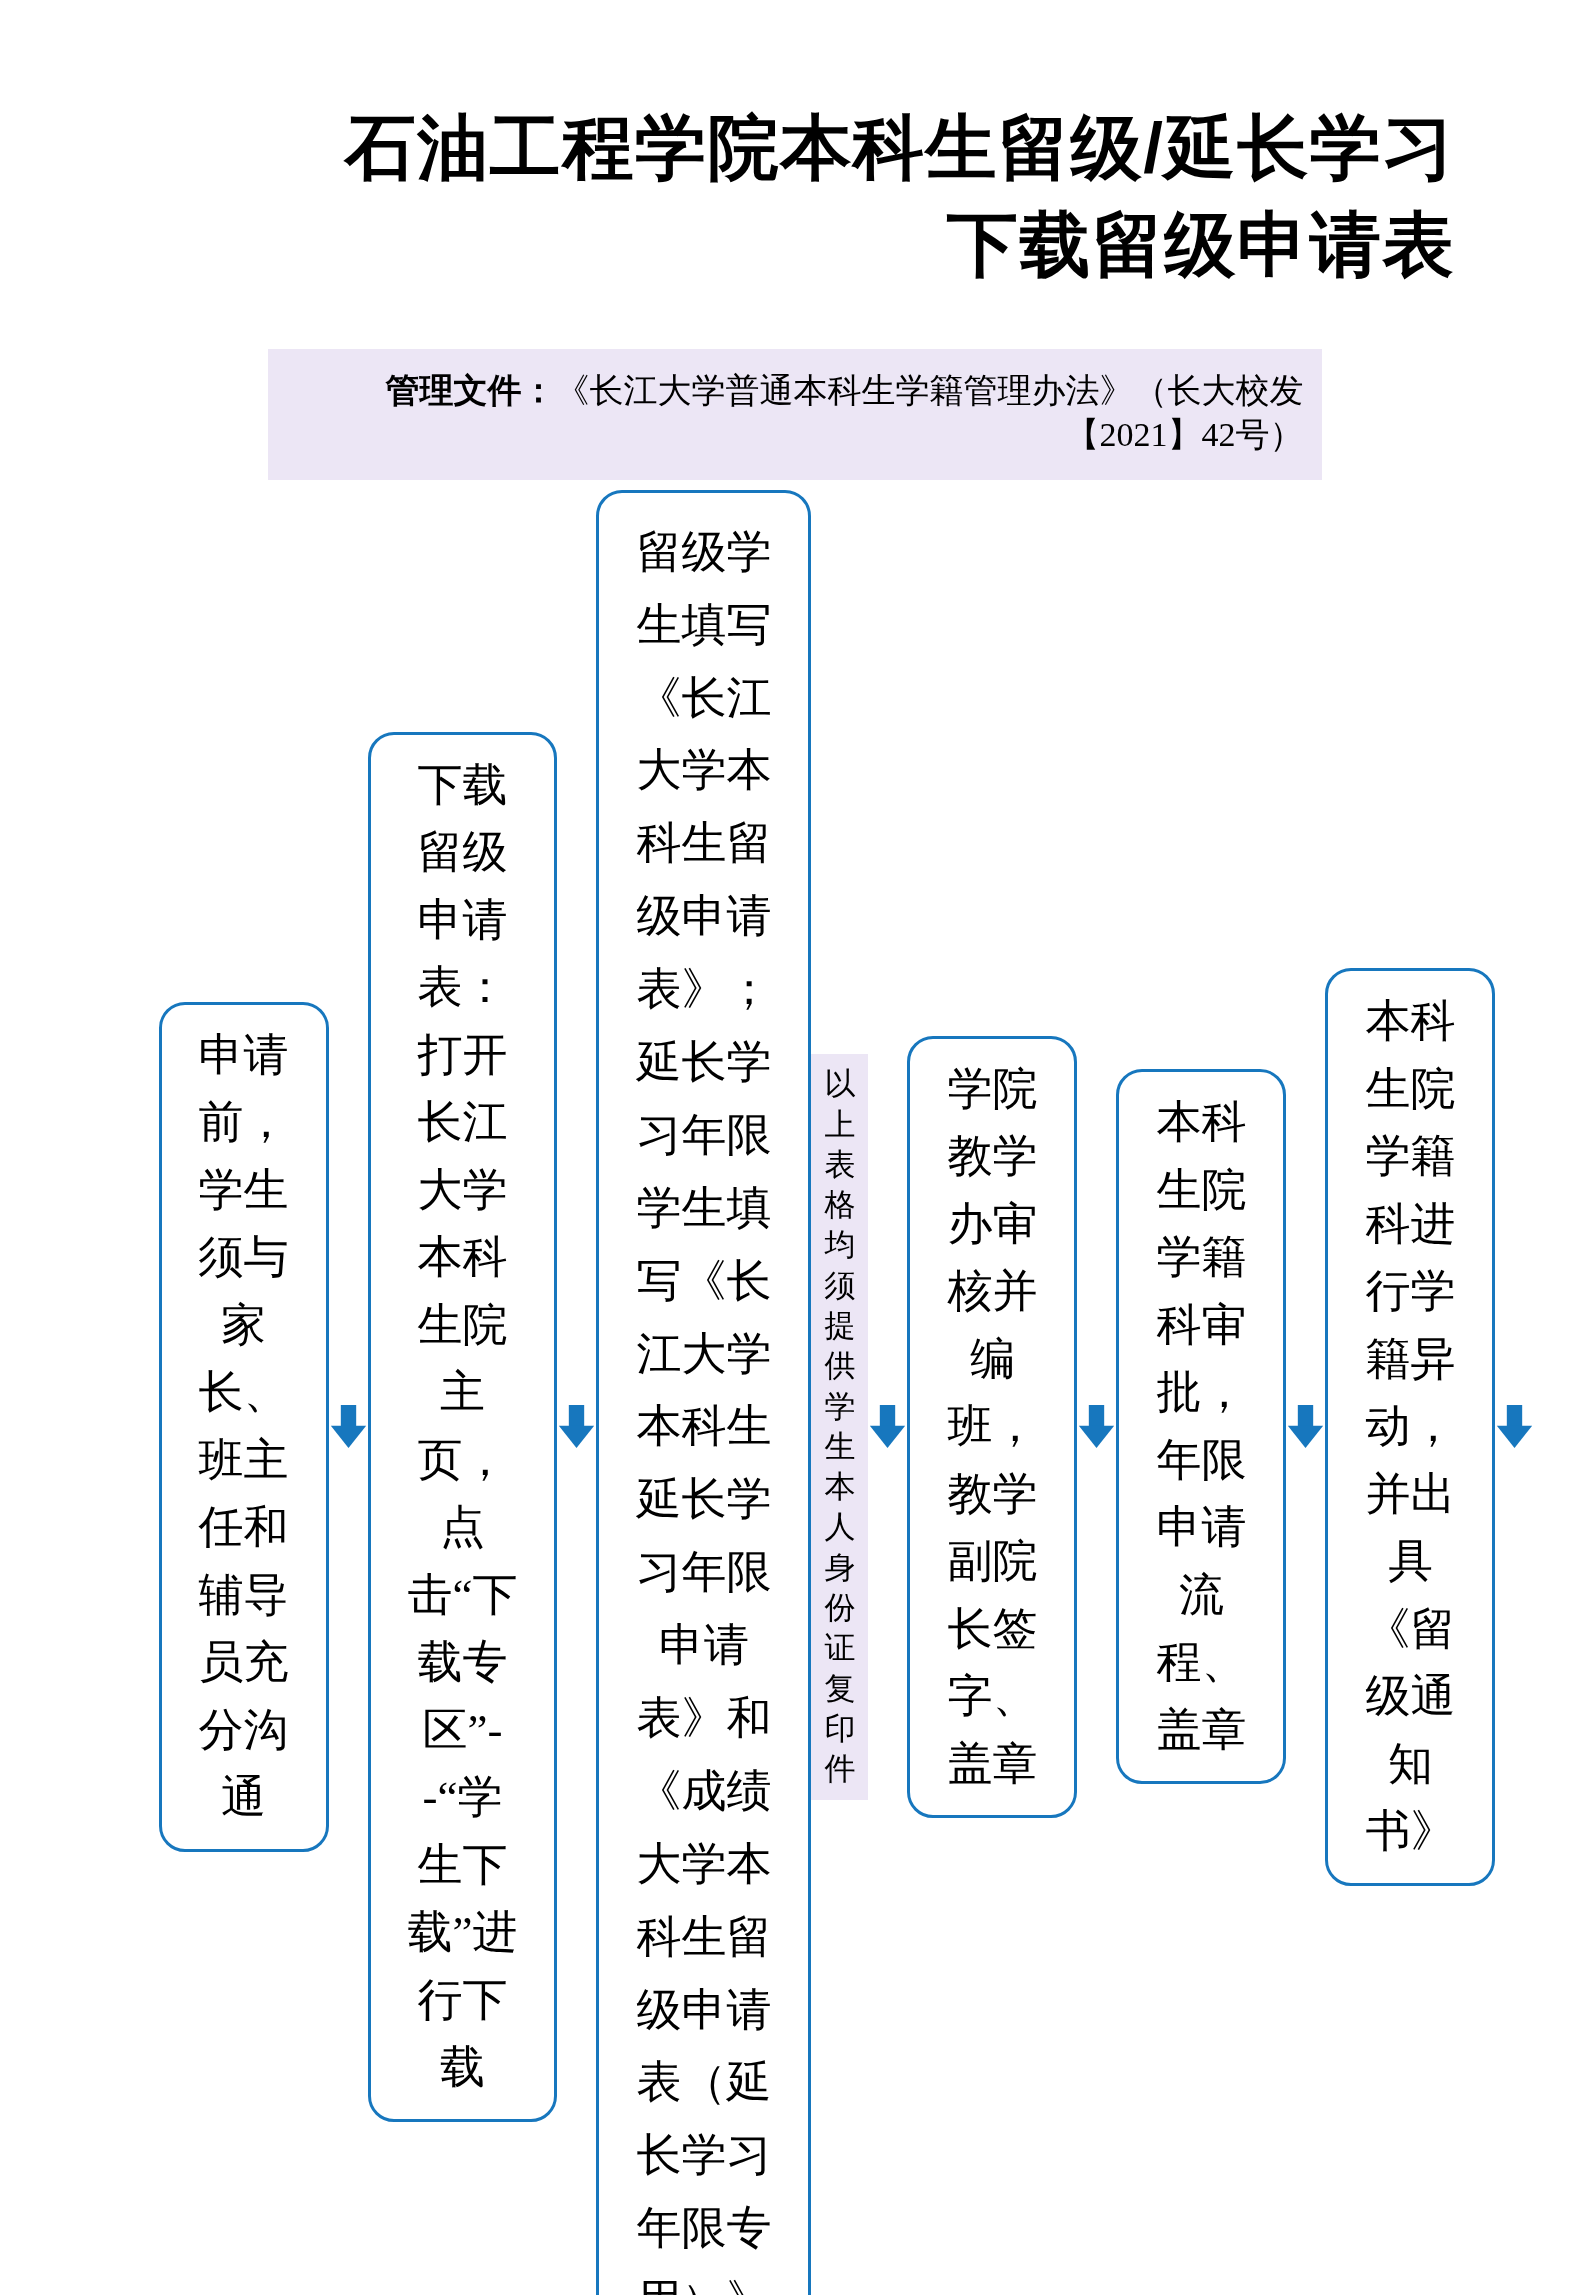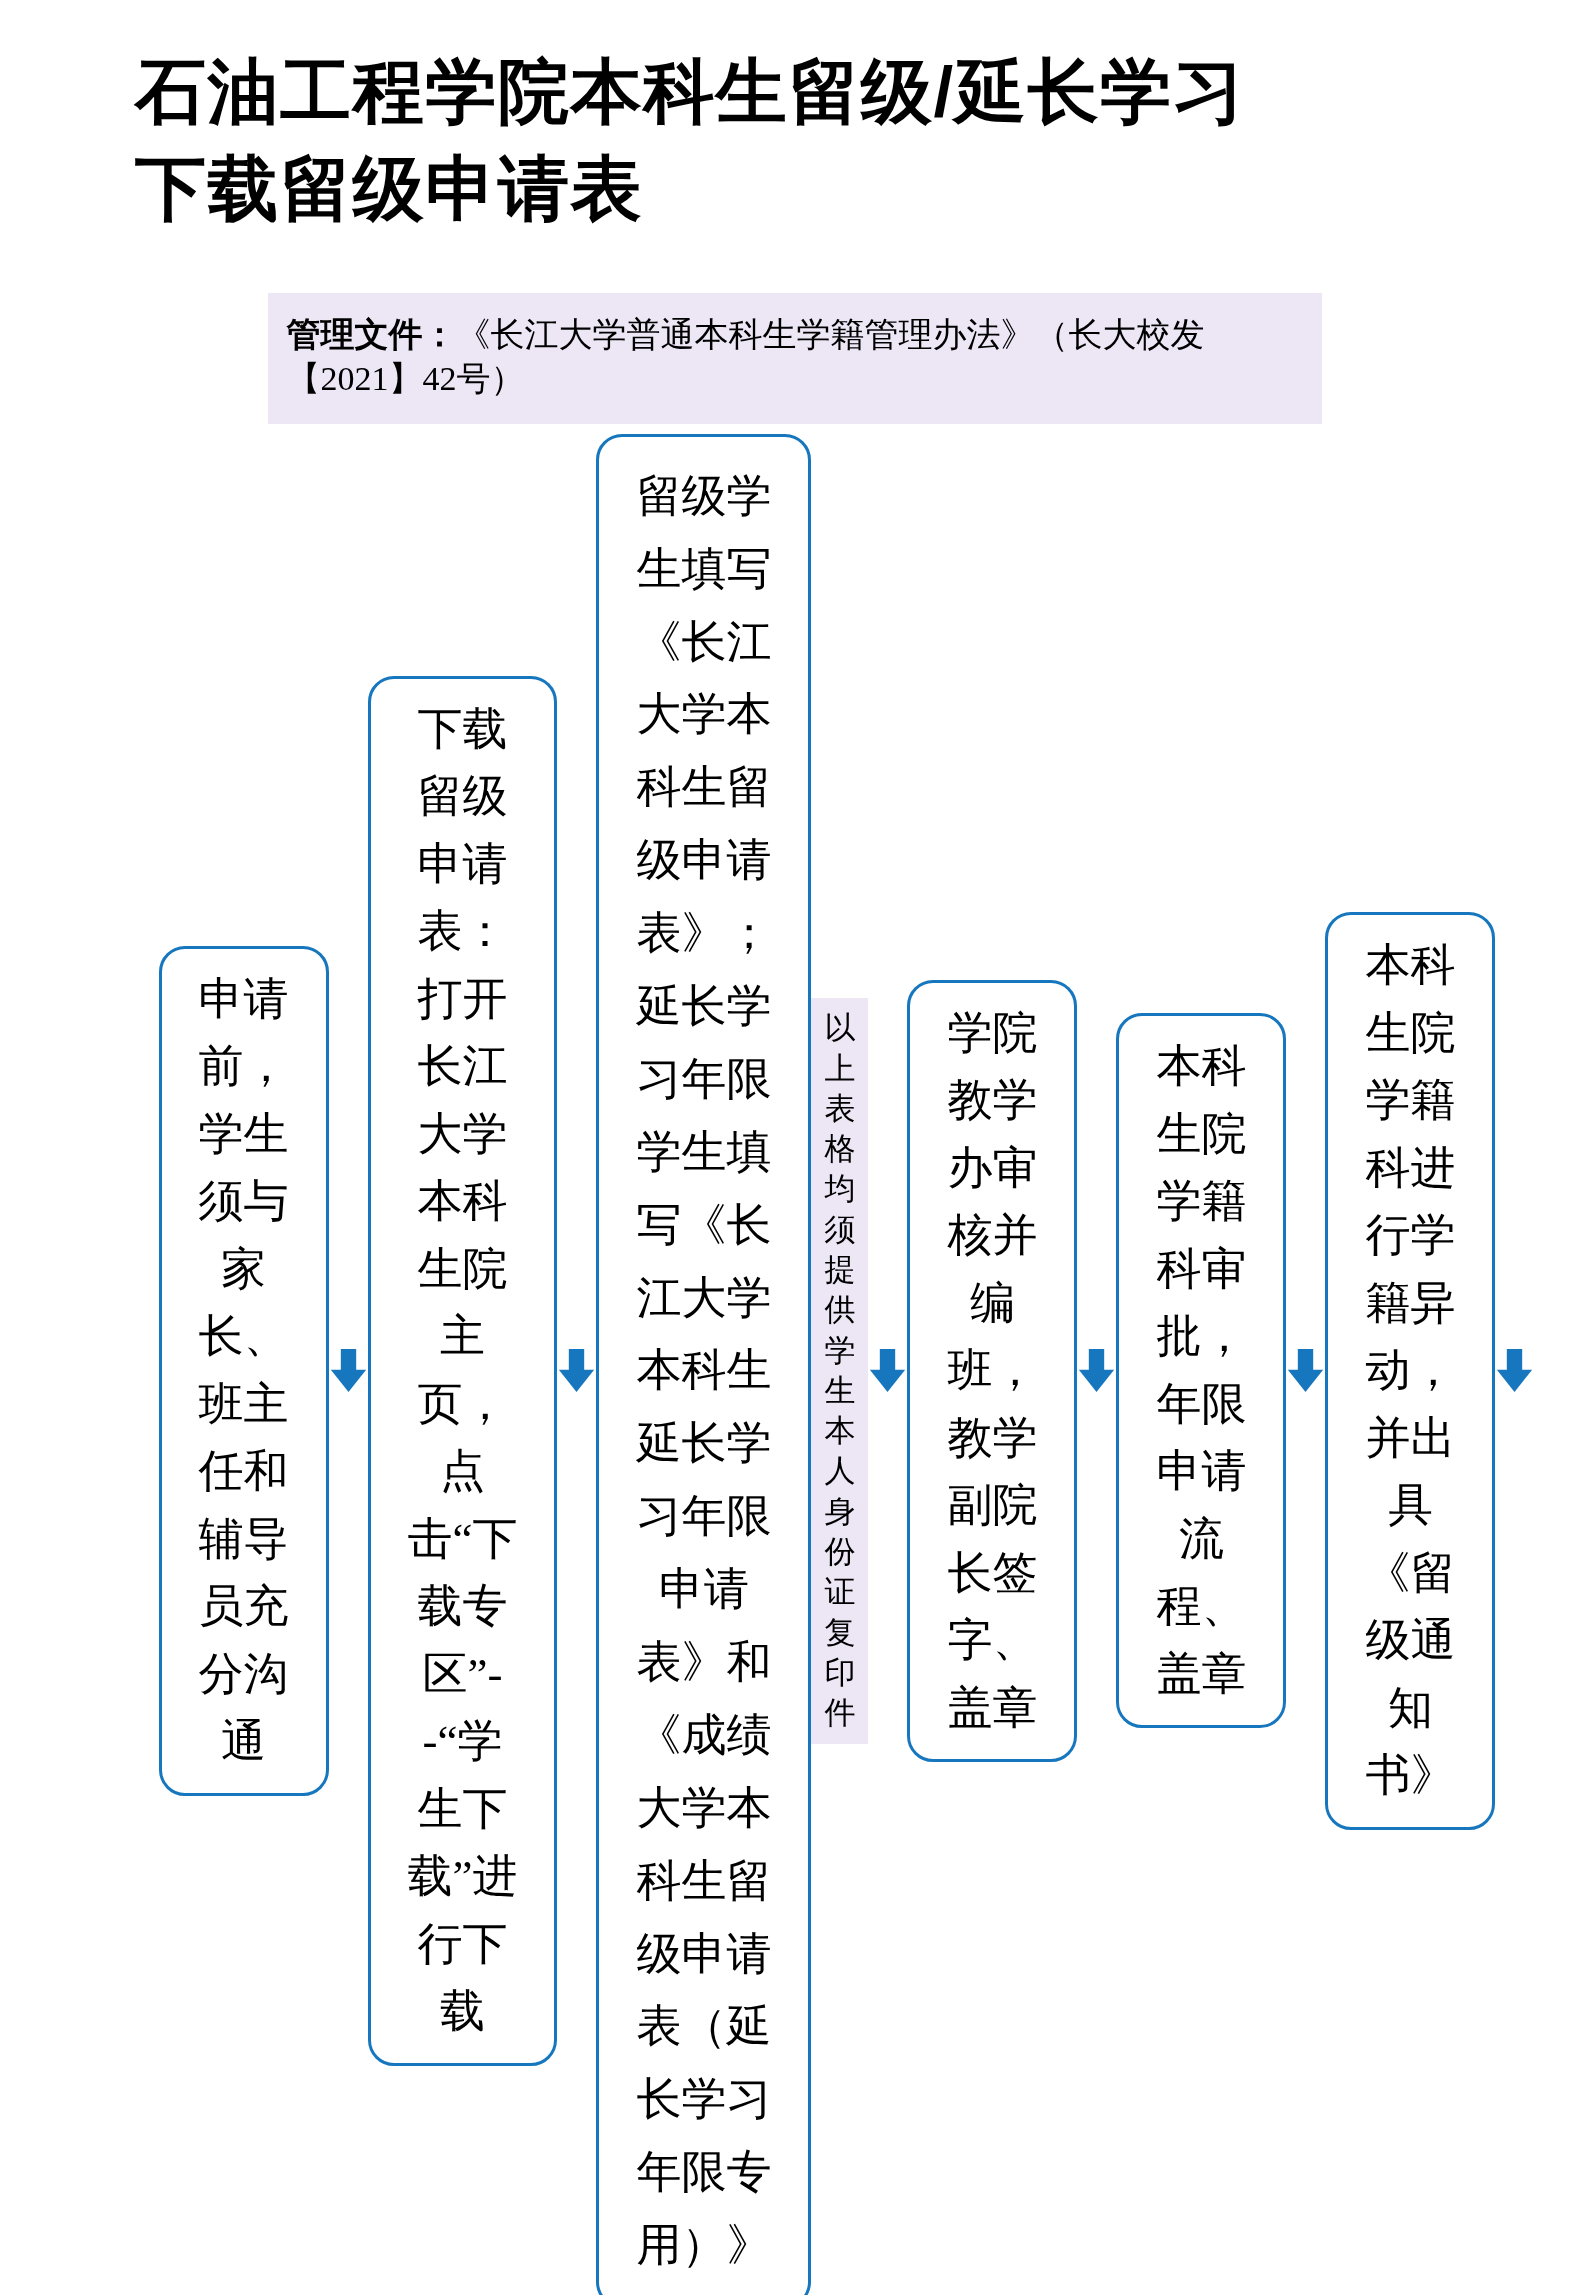--- a/index.html
+++ b/index.html
@@ -12,40 +12,40 @@
   .page {
     position: relative;
     width: 1590px;
     min-height: 2295px;
     background: #ffffff;
     overflow: hidden;
   }
 
   
   .title {
-    margin: 44px auto 0;
+    margin: 100px auto 0;
     width: 1320px;
-    text-align: left;
+    text-align: right;
     font-family: "Liberation Sans", "DejaVu Sans", sans-serif;
     font-weight: 900;
     font-size: 71px;
     line-height: 1.36;
     letter-spacing: 1.6px;
   }
   .title .tl { display: block; }
 
   
   .notice {
     width: 1054px;
     margin: 56px auto 0;
     background: #ECE6F5;
     padding: 20px 18.6px 23px 18.6px;
     font-size: 34px;
     line-height: 1.3;
-    text-align: left;
+    text-align: right;
   }
   .notice-item { margin: 0; }
   .notice-item .label { font-weight: bold; }
 
   
   .flow {
     width: 1273px;
     margin: 9.3px auto 0;
     display: flex;
     flex-direction: row;

